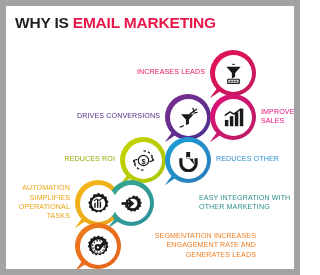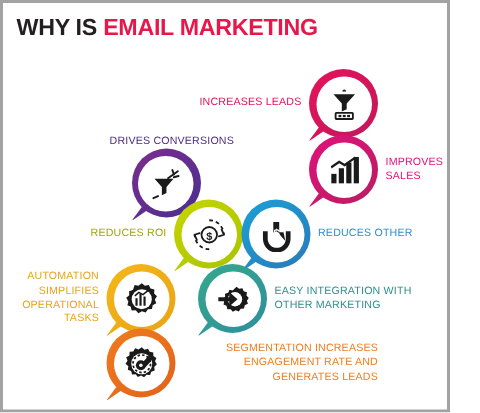--- a/index.html
+++ b/index.html
@@ -10,21 +10,21 @@
   }
   body {
     font-family: "Liberation Sans", sans-serif;
   }
 
   #infographic {
     position: relative;
     width: 300px;
     height: 275px;
     background: #ffffff;
-    border: 2px solid #a3a3a3;
+    border: 6px solid #a3a3a3;
     box-sizing: border-box;
     overflow: hidden;
   }
 
   
   .title-block {
     position: absolute;
     left: 9px;
     top: 8px;
     width: 285px;
@@ -139,21 +139,21 @@
               <path d="M11.1 2.2c.3-.5 1.5-.5 1.8 0l.5.9h-2.8l.5-.9z"></path>
               <path d="M4.5 5h15l-5.8 6.4v4.1l-3.4 1.6v-5.7L4.5 5z"></path>
               <rect x="6" y="18" width="12" height="4.3" rx=".5" fill="none" stroke="#1a1a1a" stroke-width="1.3"></rect>
               <rect x="8" y="19.4" width="2" height="1.6" fill="#1a1a1a"></rect>
               <rect x="11" y="19.4" width="2" height="1.6" fill="#1a1a1a"></rect>
               <rect x="14" y="19.4" width="2" height="1.6" fill="#1a1a1a"></rect>
             </svg>
           </div>
         </div>
       </div>
-      <div class="row" style="top: 88px; left: 58px; flex-direction: column;">
+      <div class="row" style="top: 88px; left: 58px;">
         <div class="label label-left" style="color: rgb(75, 46, 131); width: 96px;">DRIVES CONVERSIONS</div>
         <div class="pin">
           <div class="pin-tail" style="background: linear-gradient(135deg, rgb(123, 45, 142), rgb(74, 47, 143));"></div>
           <div class="pin-ring" style="background: linear-gradient(140deg, rgb(123, 45, 142), rgb(74, 47, 143));"></div>
           <div class="pin-disc">
             <svg viewBox="0 0 24 24" fill="none" stroke="#1a1a1a" stroke-width="1.35" stroke-linecap="round" stroke-linejoin="round">
               <path d="M4.2 8.6h13.2l-4.9 5.6v4.2l-3.2 1.6v-5.8L4.2 8.6z" fill="#1a1a1a" stroke="none"></path>
               <path d="M13.6 8.2 20.4 3.3"></path>
               <path d="M16.6 2.4l1.1 3.2"></path>
               <path d="M20.9 6.6l-3.3.9"></path>
@@ -223,21 +223,21 @@
               <path d="M12 .9l2.2 1.7 2.7-.6 1.2 2.5 2.7.7-.2 2.8 2 1.9-1.5 2.3 1 2.6-2.5 1.3-.5 2.7-2.8.2-1.6 2.3-2.6-1-2.4 1.4-1.9-2-2.8.1-.8-2.7L2 16.2l.7-2.7L1.2 11l2.1-1.8-.1-2.8 2.7-.9L7 2.1l2.7.5L12 .9z"></path>
               <circle cx="12" cy="12" r="7" fill="#ffffff"></circle>
               <rect x="7.6" y="11.3" width="1.5" height="5.2" fill="#1a1a1a"></rect>
               <rect x="10.4" y="8.3" width="1.5" height="8.2" fill="#1a1a1a"></rect>
               <rect x="13.2" y="10.1" width="1.5" height="6.4" fill="#1a1a1a"></rect>
               <path d="M7.2 9.6 10 7.2l2.9 1.6 3.4-2.8" stroke="#1a1a1a" stroke-width="1.1" fill="none"></path>
             </svg>
           </div>
         </div>
       </div>
-      <div class="row" style="top: 174px; left: 130px;">
+      <div class="row" style="top: 174px; left: 102px; gap: 40px;">
         <div class="pin">
           <div class="pin-tail" style="background: linear-gradient(135deg, rgb(54, 168, 139), rgb(45, 143, 158));"></div>
           <div class="pin-ring" style="background: linear-gradient(140deg, rgb(54, 168, 139), rgb(45, 143, 158));"></div>
           <div class="pin-disc">
             <svg viewBox="0 0 24 24" fill="#1a1a1a">
               <path d="M15.4 3.3l1.9 1.4 2.3-.4.9 2.1 2.2.7-.3 2.3 1.6 1.7-1.3 1.9.7 2.2-2.2 1-.5 2.3-2.3.1-1.4 1.9-2.1-.9-2 1.1-1.5-1.7-2.3-.1-.6-2.3-2.1-.9.5-2.2L5.8 12l1.7-1.5V8.2l2.2-.7.9-2.1 2.2.5 2.6-2.6z" transform="translate(-1.2 0)"></path>
               <circle cx="13.2" cy="12" r="5" fill="#ffffff"></circle>
               <path d="M1.6 10.6h8.9v2.8H1.6z"></path>
               <path d="M9.2 6.9 15 12l-5.8 5.1z"></path>
             </svg>

